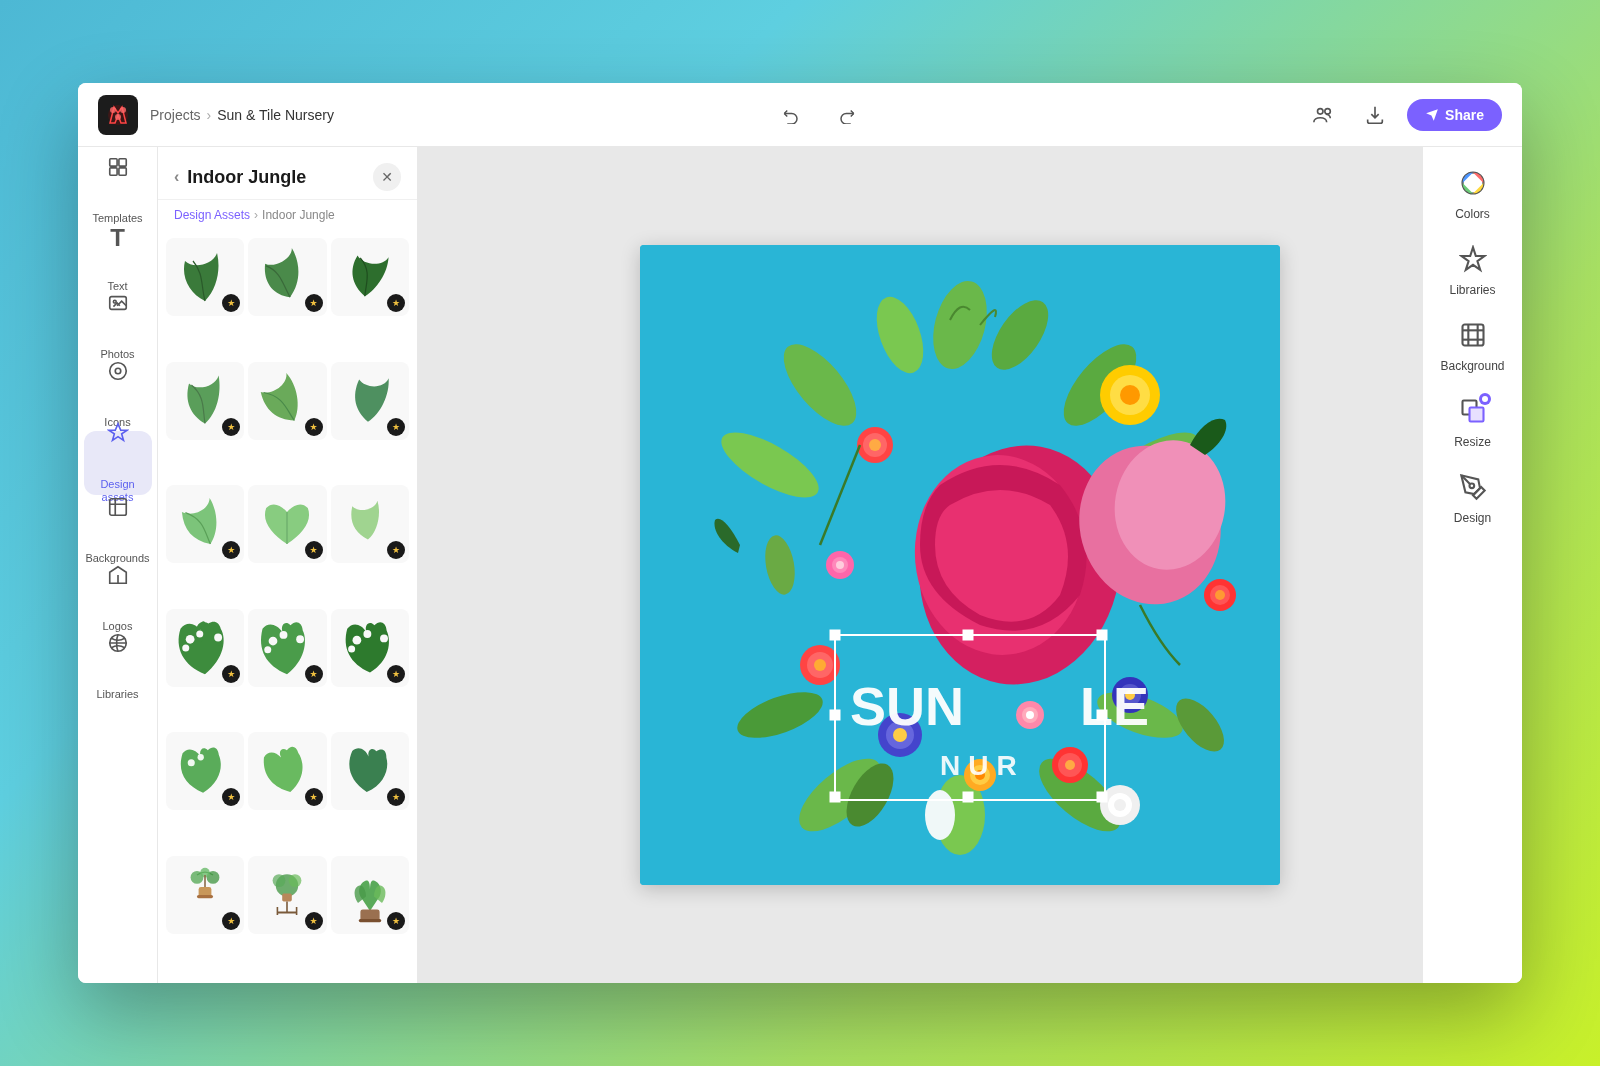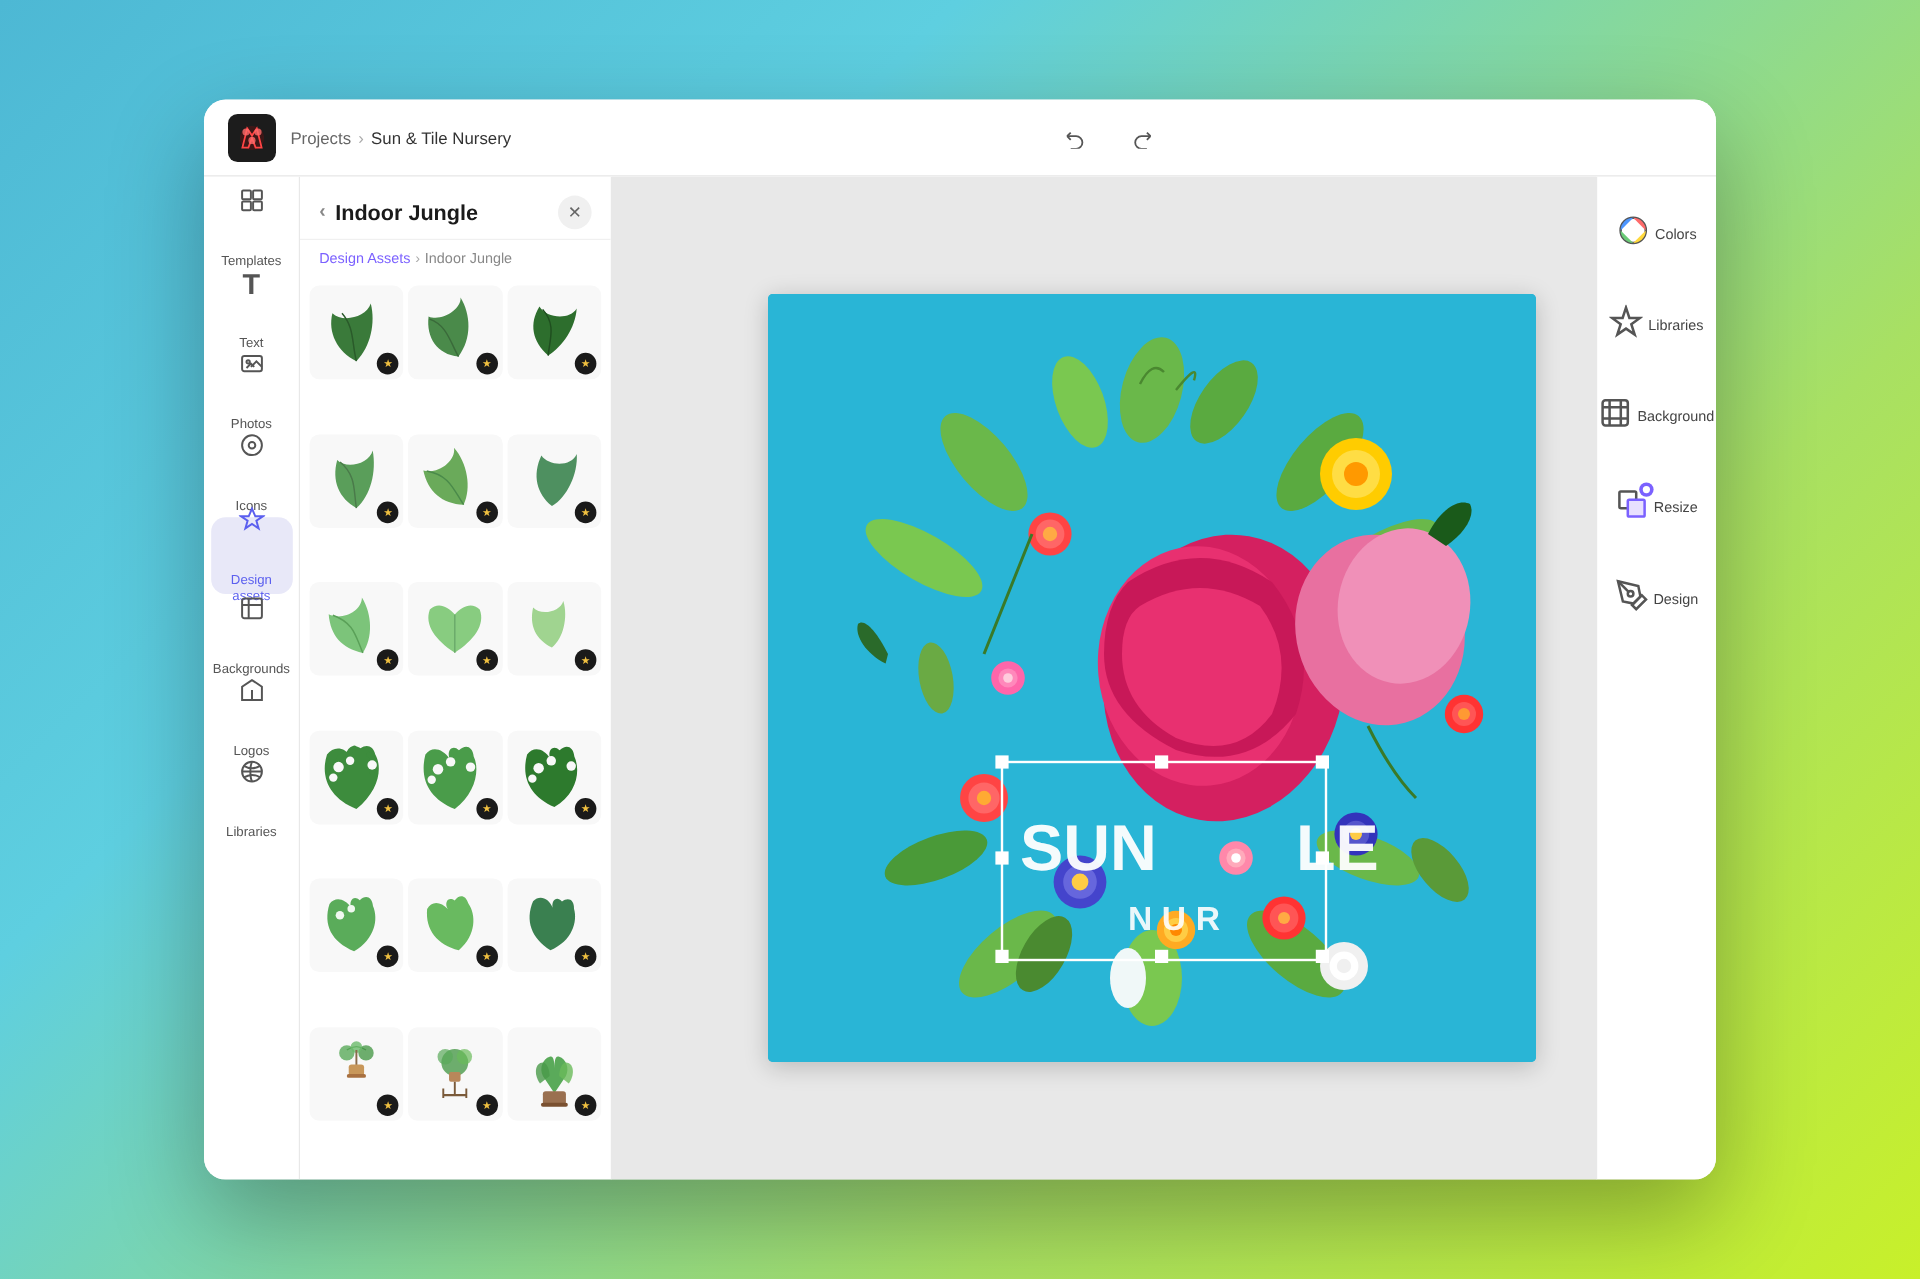--- a/index.html
+++ b/index.html
@@ -8,24 +8,24 @@
       height: 1066px;
       overflow: hidden;
       background: linear-gradient(135deg, #4db8d4 0%, #5ecfe0 30%, #a8e063 70%, #c8f02a 100%);
       display: flex;
       align-items: center;
       justify-content: center;
       font-family: -apple-system, BlinkMacSystemFont, 'Segoe UI', sans-serif;
     }
 
     .app-window {
-      width: 1260px;
+      width: 1444px;
       height: 900px;
       background: #f5f5f5;
-      border-radius: 18px;
+      border-radius: 8px;
       box-shadow: 0 30px 80px rgba(0,0,0,0.3);
       display: flex;
       flex-direction: column;
       overflow: hidden;
       position: relative;
     }
 
     
     .header {
       background: #ffffff;
@@ -297,21 +297,21 @@
       align-items: center;
       padding: 12px 0;
       gap: 4px;
       flex-shrink: 0;
     }
 
     .right-tool {
       width: 80px;
       height: 72px;
       display: flex;
-      flex-direction: row;
+      flex-direction: column;
       align-items: center;
       justify-content: center;
       gap: 4px;
       border-radius: 12px;
       cursor: pointer;
       color: #444;
     }
     .right-tool .icon { font-size: 24px; }
     .right-tool .label { font-size: 12px; text-align: center; }
 
@@ -350,20 +350,42 @@
         </svg>
       </button>
       <button class="icon-btn" title="Redo">
         <svg width="18" height="18" viewBox="0 0 24 24" fill="none" stroke="#555" stroke-width="2">
           <path d="M21 10H11a7 7 0 0 0 0 14h6"></path>
           <path d="M21 10l-4-4M21 10l-4 4"></path>
         </svg>
       </button>
     </div>
 
+    <div class="header-actions">
+      <button class="icon-btn">
+        <svg width="22" height="22" viewBox="0 0 24 24" fill="none" stroke="#555" stroke-width="1.8">
+          <circle cx="9" cy="8" r="3"></circle>
+          <circle cx="17" cy="8" r="3"></circle>
+          <path d="M2 20c0-3 3-5 7-5s7 2 7 5"></path>
+          <path d="M15 11c2 0 5 1.5 5 4.5"></path>
+        </svg>
+      </button>
+      <button class="icon-btn">
+        <svg width="22" height="22" viewBox="0 0 24 24" fill="none" stroke="#555" stroke-width="1.8">
+          <path d="M12 3v12M8 11l4 4 4-4"></path>
+          <path d="M4 17v2a2 2 0 0 0 2 2h12a2 2 0 0 0 2-2v-2"></path>
+        </svg>
+      </button>
+      <button class="share-btn">
+        <svg width="14" height="14" viewBox="0 0 24 24" fill="white">
+          <path d="M22 2L11 13M22 2l-7 20-4-9-9-4 20-7z"></path>
+        </svg>
+        <span>Share</span>
+      </button>
+    </div>
   </div>
 
   <div class="main-content">
 
     <div class="left-sidebar">
       <div class="sidebar-item">
         <span class="icon">
           <svg width="22" height="22" viewBox="0 0 24 24" fill="none" stroke="currentColor" stroke-width="1.8">
             <rect x="3" y="3" width="8" height="8" rx="1"></rect>
             <rect x="13" y="3" width="8" height="8" rx="1"></rect>

